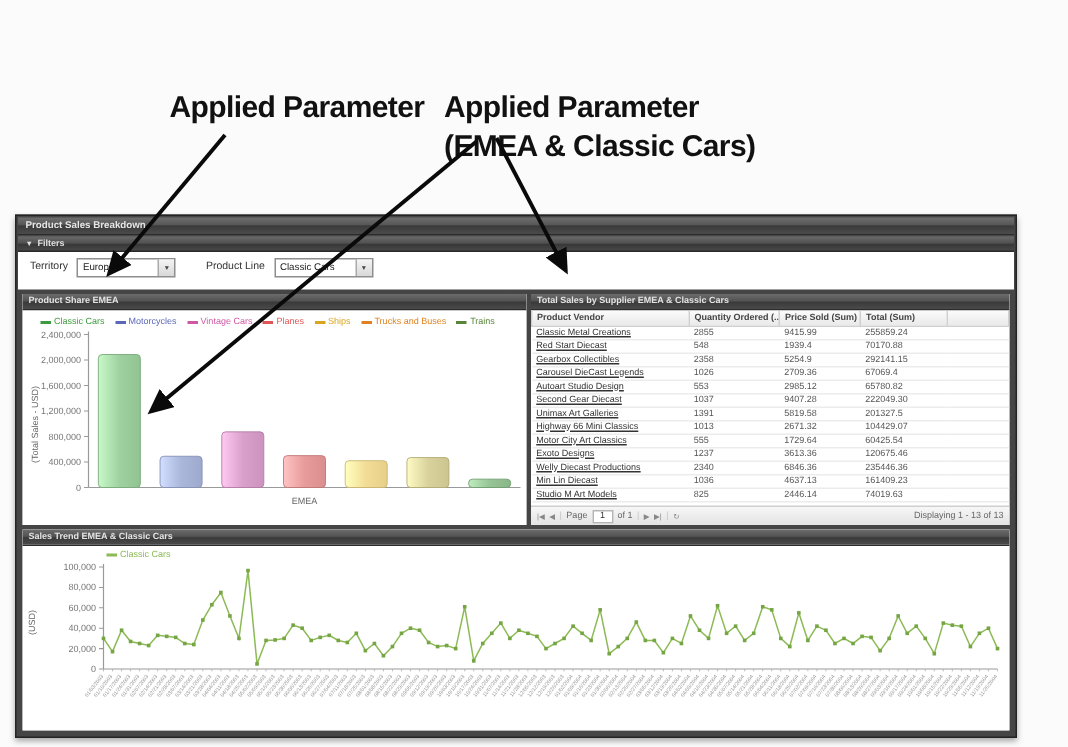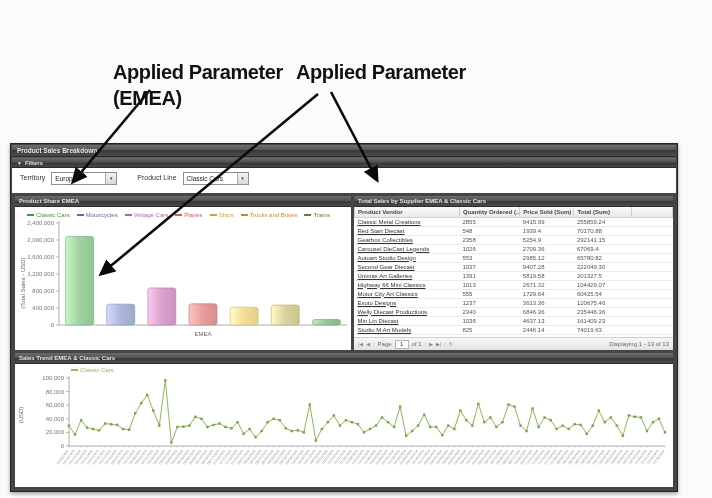--- a/index.html
+++ b/index.html
@@ -101,24 +101,24 @@
   }
   svg text { font-family:"Liberation Sans", sans-serif; }
 </style>
 </head>
 <body>
 
 <div id="page">
 
   <div class="ann" id="ann1">
     <div>Applied Parameter</div>
-    <div>(EMEA)</div>
   </div>
   <div class="ann" id="ann2">
     <div>Applied Parameter</div>
+    <div>(EMEA &amp; Classic Cars)</div>
   </div>
 
   <svg id="arrows" viewBox="0 0 712 498">
     <defs>
       <marker id="ah" markerWidth="7" markerHeight="7" refX="5.2" refY="3" orient="auto">
         <path d="M0,0 L6.5,3 L0,6 z" fill="#0a0a0a"></path>
       </marker>
     </defs>
     <line x1="150" y1="90" x2="73" y2="182" stroke="#0a0a0a" stroke-width="2.6" marker-end="url(#ah)"></line>
     <line x1="318" y1="94" x2="101" y2="274" stroke="#0a0a0a" stroke-width="2.6" marker-end="url(#ah)"></line>

